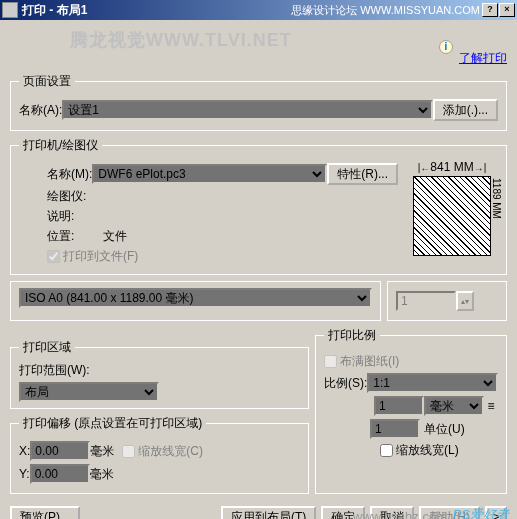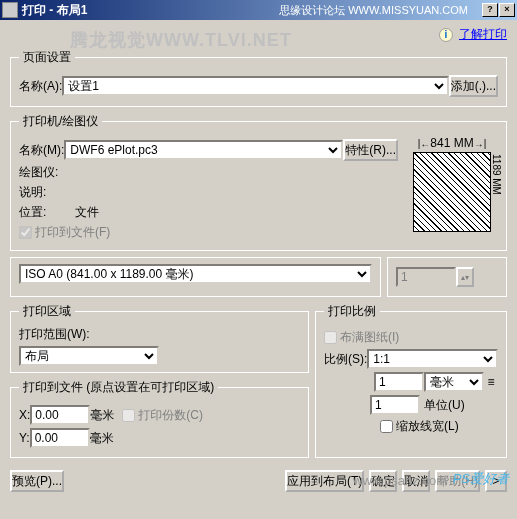--- a/index.html
+++ b/index.html
@@ -1,41 +1,41 @@
 <!DOCTYPE html>
 <html><head>
 <meta charset="utf-8">
 <style>
 * { box-sizing: border-box; font-family: "SimSun", "宋体", sans-serif; font-size: 12px; }
 body { margin: 0; background: #d4d0c8; width: 517px; height: 519px; overflow: hidden; }
 .titlebar { background: linear-gradient(to right, #0a246a, #a6caf0); color: #fff; height: 20px; display: flex; align-items: center; padding: 0 2px; }
 .titlebar .icon { width: 16px; height: 16px; background: #ccc; margin-right: 4px; border: 1px solid #888; display: inline-block; }
 .titlebar .title { flex: 1; font-weight: bold; }
-.titlebar .subtitle { font-size: 11px; margin-right: 14px; }
+.titlebar .subtitle { font-size: 11px; margin-right: 2px; }
 .titlebar .win-btns { display: flex; gap: 1px; }
 .titlebar .win-btn { width: 16px; height: 14px; background: #d4d0c8; border: 1px solid #fff; border-right-color: #000; border-bottom-color: #000; text-align: center; line-height: 11px; font-family: Arial; font-size: 9px; font-weight: bold; color: #000; }
 .content { padding: 4px 10px; position: relative; }
 .watermark { position: absolute; top: 8px; left: 70px; color: #c0c0c0; font-size: 18px; font-weight: bold; letter-spacing: 1px; pointer-events: none; z-index: 0; font-family: Arial; }
 .wm2 { position: absolute; bottom: 8px; right: 8px; font-size: 13px; color: #4db6e8; font-style: italic; font-family: Arial; }
 .wm3 { position: absolute; bottom: 8px; right: 70px; font-size: 13px; color: #999; font-family: Arial; text-align: center; }
 .info-row { display: flex; align-items: center; justify-content: flex-end; padding: 2px 0 6px; }
 .info-icon { width: 14px; height: 14px; border: 1px solid #a0a0a0; border-radius: 50%; background: #fffacd; color: #0066cc; text-align: center; line-height: 12px; font-weight: bold; font-size: 10px; margin-right: 6px; }
-.link { color: #0000ff; text-decoration: underline; cursor: pointer; }
+.link { color: #0000ff; text-decoration: underline; cursor: pointer; margin-top: 24px; }
 fieldset { border: 1px solid #808080; border-top-color: #fff; border-left-color: #fff; margin: 0 0 6px 0; padding: 6px 8px; position: relative; background: #d4d0c8; }
 fieldset { border: 1px groove #fff; }
 legend { padding: 0 4px; color: #000; }
 .row { display: flex; align-items: center; margin: 3px 0; }
 label { white-space: nowrap; }
-select, input[type=text] { border: 2px inset #d4d0c8; background: #ffffff; height: 20px; padding: 0 3px; font-size: 12px; }
+select, input[type=text] { border: 2px inset #d4d0c8; background: #737373; height: 20px; padding: 0 3px; font-size: 12px; }
 select { padding: 0; }
 input[disabled], select[disabled] { background: #d4d0c8; color: #808080; }
-button { background: #d4d0c8; border: 2px outset #fff; height: 22px; padding: 0 0; cursor: pointer; font-size: 12px; white-space: nowrap; }
+button { background: #d4d0c8; border: 2px outset #fff; height: 22px; padding: 0 8px; cursor: pointer; font-size: 12px; white-space: nowrap; }
 input[type=checkbox] { width: 13px; height: 13px; margin: 0 3px 0 0; vertical-align: middle; }
 .disabled-text { color: #808080; }
-.col { display: flex; flex-direction: column; }
+.col { display: flex; flex-direction: column; margin-top: 12px; }
 .preview-box { width: 78px; height: 80px; border: 1px solid #000; position: relative; background: repeating-linear-gradient(45deg, #fff, #fff 3px, #000 3px, #000 4px); margin: auto; }
 .preview-wrap { width: 92px; text-align: center; position: relative; }
 .dim-top { position: relative; font-size: 10px; padding-bottom: 2px; }
 .dim-right { position: absolute; right: -4px; top: 18px; writing-mode: vertical-rl; font-size: 10px; }
 .two-col { display: flex; gap: 6px; }
 .arrow-btn { width: 18px; height: 20px; border: 2px outset #fff; background: #d4d0c8; display: inline-flex; align-items: center; justify-content: center; font-size: 8px; }
 .btn-row { display: flex; gap: 5px; justify-content: flex-start; align-items: center; padding: 6px 0 0; }
 </style>
 </head>
 <body>
@@ -64,21 +64,21 @@
       <label>名称(A):</label>
       <select style="flex:1">
         <option>设置1</option>
       </select>
       <button>添加(.)...</button>
     </div>
   </fieldset>
 
   <fieldset>
     <legend>打印机/绘图仪</legend>
-    <div style="display:flex; gap:8px;">
+    <div style="display:flex; gap:8px;margin-left:28px;">
       <div style="flex:1">
         <div class="row">
           <label>名称(M):</label>
           <select style="flex:1">
             <option>DWF6 ePlot.pc3</option>
           </select>
           <button>特性(R)...</button>
         </div>
         <div class="row">
           <label style="width:56px">绘图仪:</label>
@@ -120,27 +120,27 @@
   <div class="two-col">
     <div style="flex:1" class="col">
       <fieldset>
         <legend>打印区域</legend>
         <div>打印范围(W):</div>
         <select style="width:140px;margin-top:3px">
           <option>布局</option>
         </select>
       </fieldset>
       <fieldset>
-        <legend>打印到文件 (原点设置在可打印区域)</legend>
+        <legend>打印偏移 (原点设置在可打印区域)</legend>
         <div class="row">
           <label>X:</label>
           <input type="text" style="width: 60px;" value="0.00">
           <span>毫米</span>
           <input type="checkbox" disabled="" style="margin-left: 8px;">
-          <label class="disabled-text">打印份数(C)</label>
+          <label class="disabled-text">缩放线宽(C)</label>
         </div>
         <div class="row">
           <label>Y:</label>
           <input type="text" style="width: 60px;" value="0.00">
           <span>毫米</span>
         </div>
       </fieldset>
     </div>
     <fieldset style="width:192px">
       <legend>打印比例</legend>

